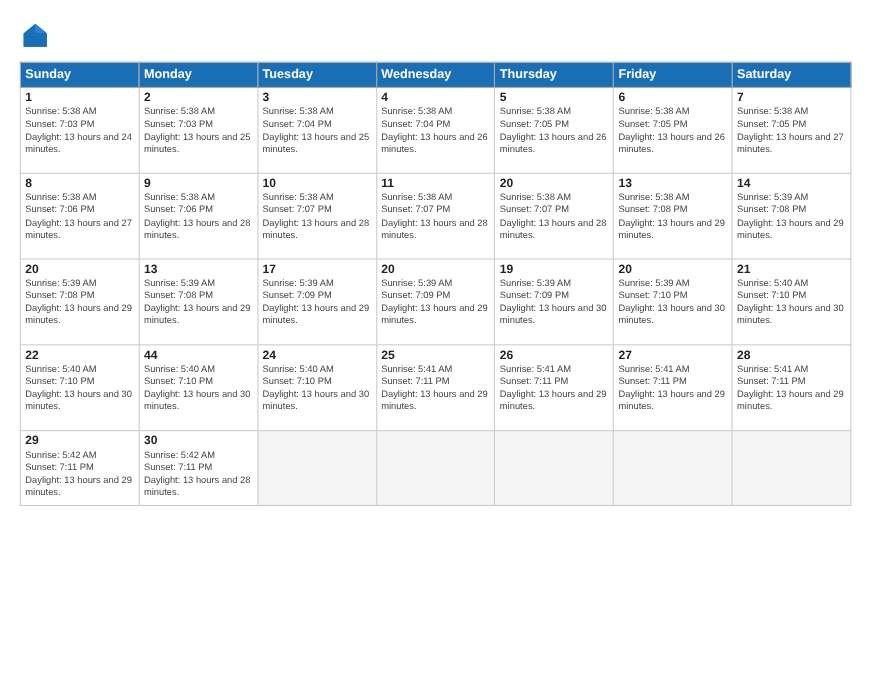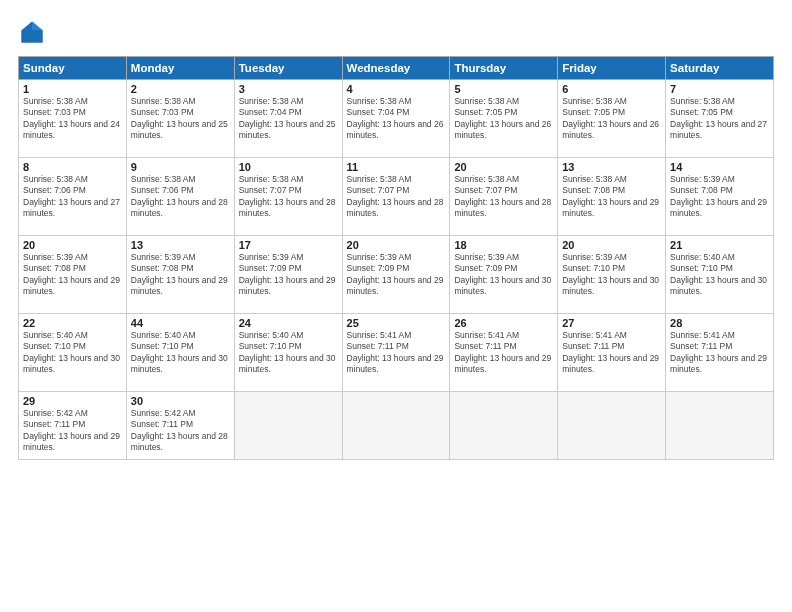--- a/index.html
+++ b/index.html
@@ -208,21 +208,21 @@
           </td>
           <td>
             <span class="day-num">17</span>
             <div class="day-info">Sunrise: 5:39 AM<br>Sunset: 7:09 PM<br>Daylight: 13 hours and 29 minutes.</div>
           </td>
           <td>
             <span class="day-num">20</span>
             <div class="day-info">Sunrise: 5:39 AM<br>Sunset: 7:09 PM<br>Daylight: 13 hours and 29 minutes.</div>
           </td>
           <td>
-            <span class="day-num">18</span>
+            <span class="day-num">19</span>
             <div class="day-info">Sunrise: 5:39 AM<br>Sunset: 7:09 PM<br>Daylight: 13 hours and 30 minutes.</div>
           </td>
           <td>
             <span class="day-num">20</span>
             <div class="day-info">Sunrise: 5:39 AM<br>Sunset: 7:10 PM<br>Daylight: 13 hours and 30 minutes.</div>
           </td>
           <td>
             <span class="day-num">21</span>
             <div class="day-info">Sunrise: 5:40 AM<br>Sunset: 7:10 PM<br>Daylight: 13 hours and 30 minutes.</div>
           </td>

